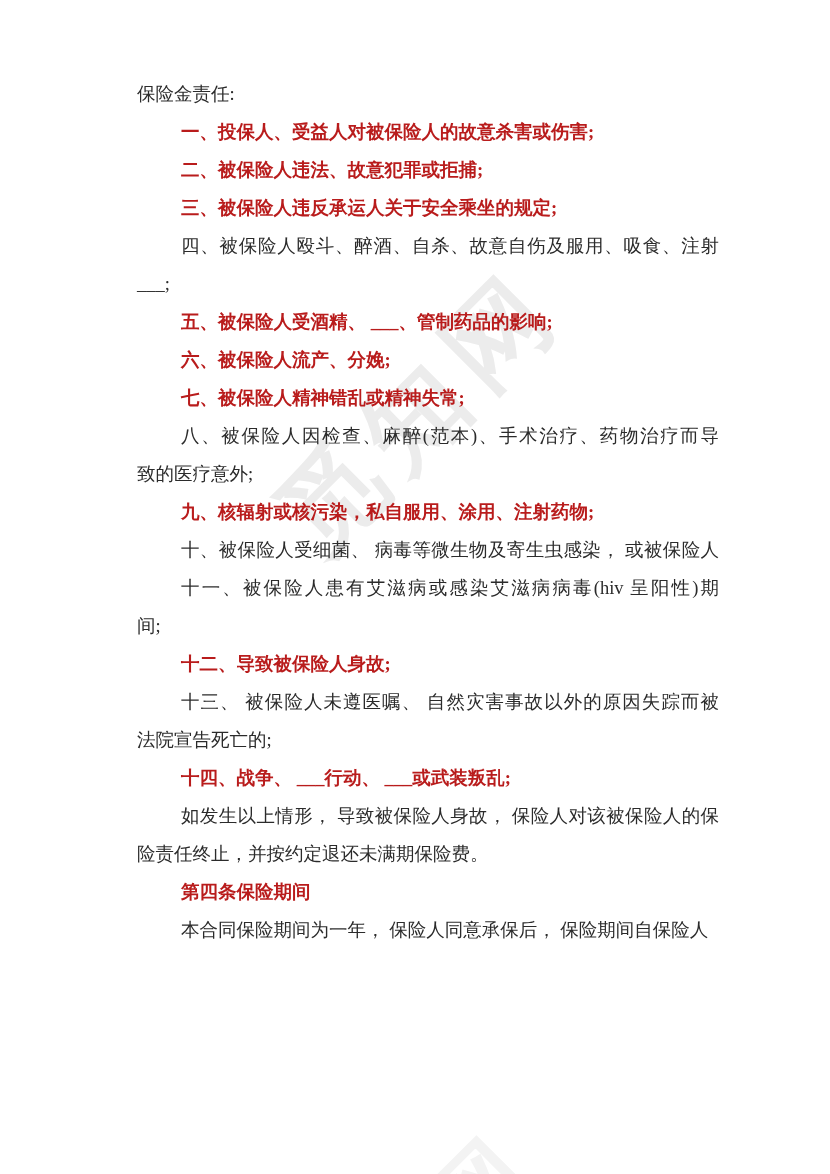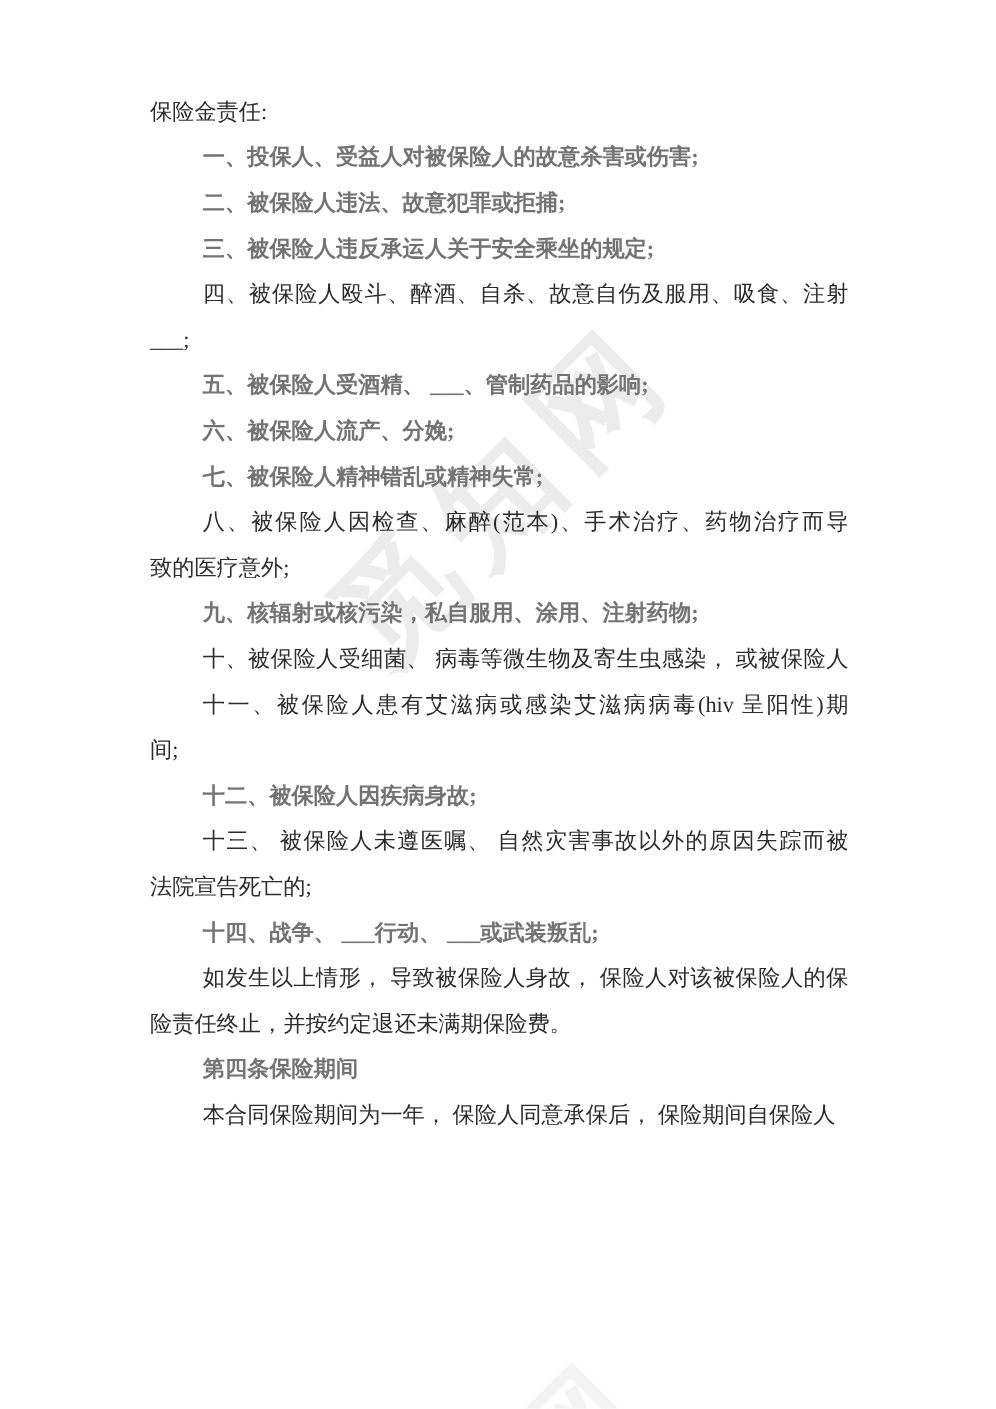--- a/index.html
+++ b/index.html
@@ -45,27 +45,28 @@
     color: #2b2b2b;
     font-size: 18.5px;
     line-height: 38px;
     z-index: 1;
   }
   .line {
     width: 100%;
     height: 38px;
     text-align: left;
     white-space: pre;
+    margin-left: 12px;
   }
   .line.indent {
     text-indent: 44px;
   }
   .line.bold {
     font-weight: bold;
-    color: #737373;
+    color: #b91c1c;
   }
   .line.justify {
     white-space: normal;
     text-align: justify;
     text-align-last: justify;
   }
 </style>
 </head>
 <body>
 
@@ -81,21 +82,21 @@
       <div class="line">___;</div>
       <div class="line bold indent">五、被保险人受酒精、 ___、管制药品的影响;</div>
       <div class="line bold indent">六、被保险人流产、分娩;</div>
       <div class="line bold indent">七、被保险人精神错乱或精神失常;</div>
       <div class="line indent justify">八、被保险人因检查、麻醉(范本)、手术治疗、药物治疗而导</div>
       <div class="line">致的医疗意外;</div>
       <div class="line bold indent">九、核辐射或核污染，私自服用、涂用、注射药物;</div>
       <div class="line indent justify">十、被保险人受细菌、 病毒等微生物及寄生虫感染， 或被保险人</div>
       <div class="line indent justify">十一、被保险人患有艾滋病或感染艾滋病病毒(hiv 呈阳性)期</div>
       <div class="line">间;</div>
-      <div class="line bold indent">十二、被保险人因疾病身故;</div>
+      <div class="line bold indent">十二、导致被保险人身故;</div>
       <div class="line indent justify">十三、 被保险人未遵医嘱、 自然灾害事故以外的原因失踪而被</div>
       <div class="line">法院宣告死亡的;</div>
       <div class="line bold indent">十四、战争、 ___行动、 ___或武装叛乱;</div>
       <div class="line indent justify">如发生以上情形， 导致被保险人身故， 保险人对该被保险人的保</div>
       <div class="line">险责任终止，并按约定退还未满期保险费。</div>
       <div class="line bold indent">第四条保险期间</div>
       <div class="line indent">本合同保险期间为一年， 保险人同意承保后， 保险期间自保险人</div>
     </div>
 </div>
 

